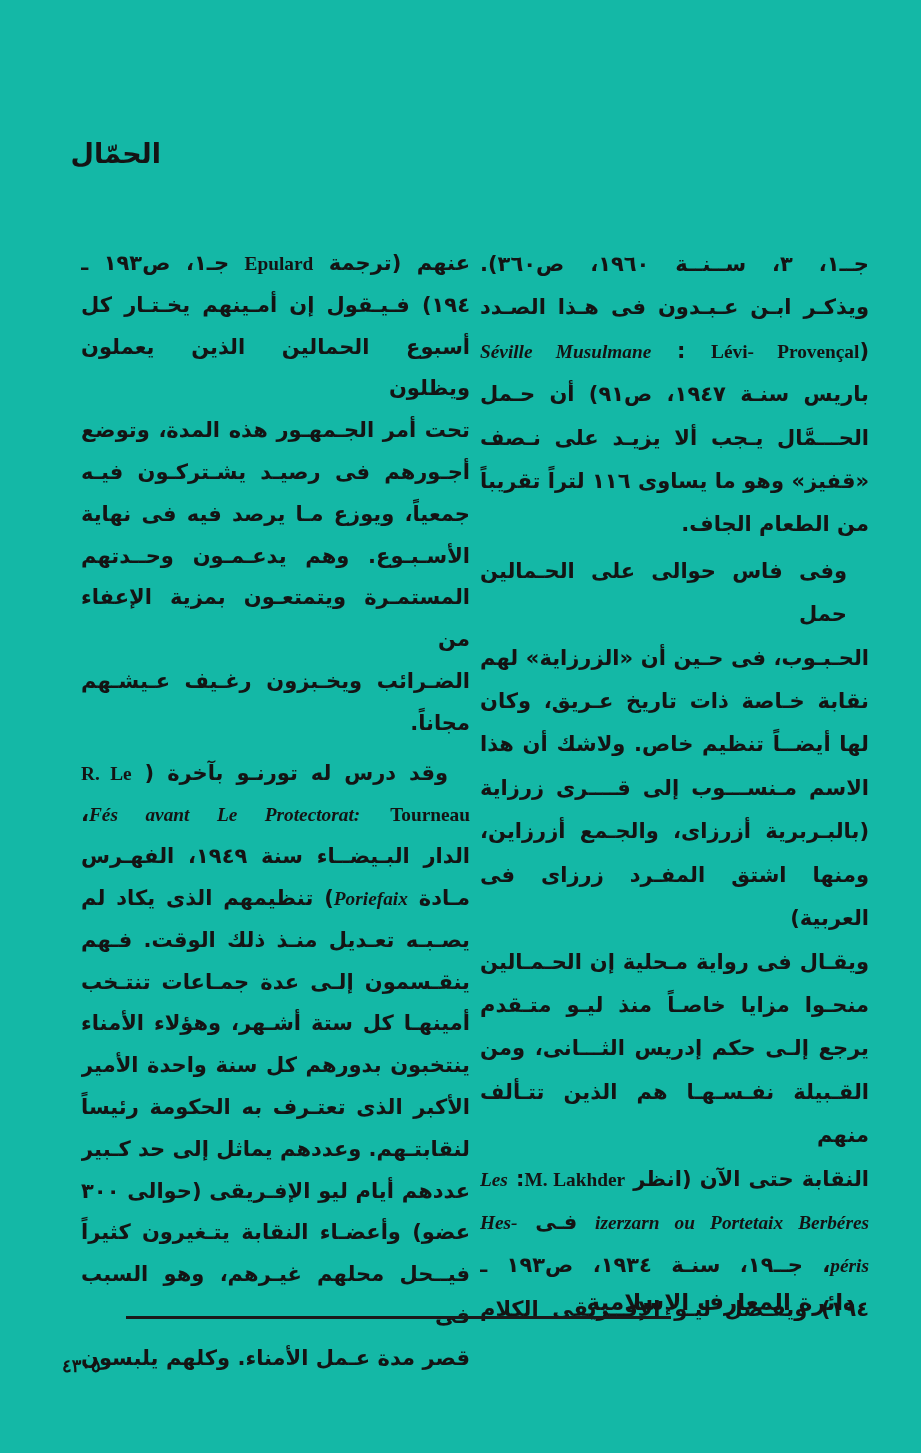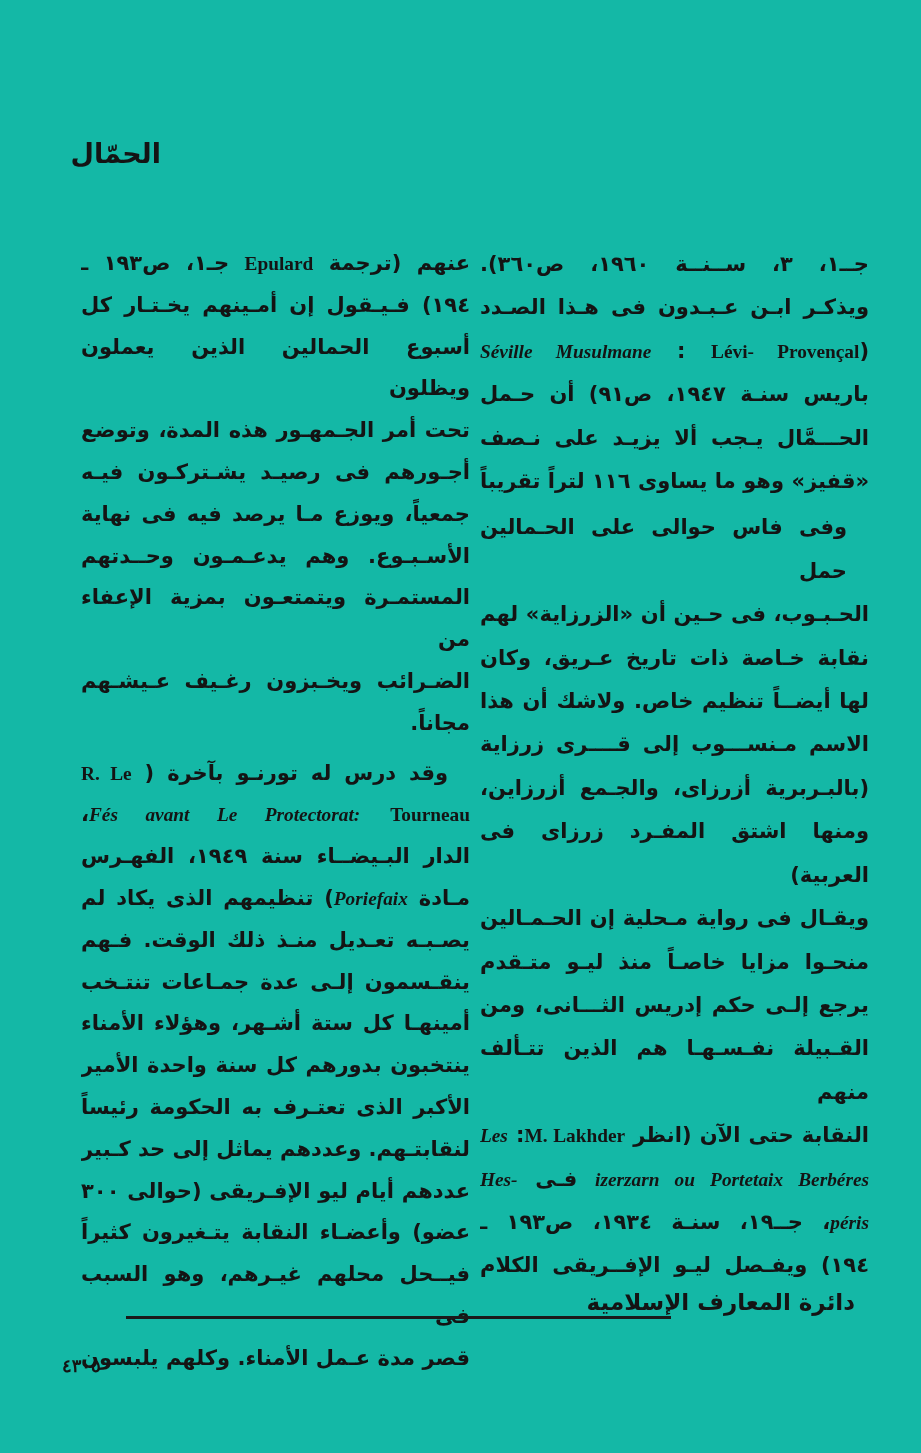--- a/index.html
+++ b/index.html
@@ -90,20 +90,21 @@
         </div>
       </section>
     <section class="col col-right">
         <div class="para">
           <div class="ln">جــ١، ٣، ســنــة ١٩٦٠، ص٣٦٠).</div>
           <div class="ln">ويذكـر ابـن عـبـدون فى هـذا الصـدد</div>
           <div class="ln"><i>Séville Musulmane</i> : <span class="lt">Lévi- Provençal</span>)</div>
           <div class="ln">باريس سنـة ١٩٤٧، ص٩١) أن حـمل</div>
           <div class="ln">الحـــمَّال يـجب ألا يزيـد على نـصف</div>
           <div class="ln">«قفيز» وهو ما يساوى ١١٦ لتراً تقريباً</div>
+          <div class="ln end">من الطعام الجاف.</div>
         </div>
         <div class="para">
           <div class="ln first">وفى فاس حوالى على الحـمالين حمل</div>
           <div class="ln">الحـبـوب، فى حـين أن «الزرزاية» لهم</div>
           <div class="ln">نقابة خـاصة ذات تاريخ عـريق، وكان</div>
           <div class="ln">لها أيضــاً تنظيم خاص. ولاشك أن هذا</div>
           <div class="ln">الاسم مـنســـوب إلى قــــرى زرزاية</div>
           <div class="ln">(بالبـربرية أزرزاى، والجـمع أزرزاين،</div>
           <div class="ln">ومنها اشتق المفـرد زرزاى فى العربية)</div>
           <div class="ln">ويقـال فى رواية مـحلية إن الحـمـالين</div>

